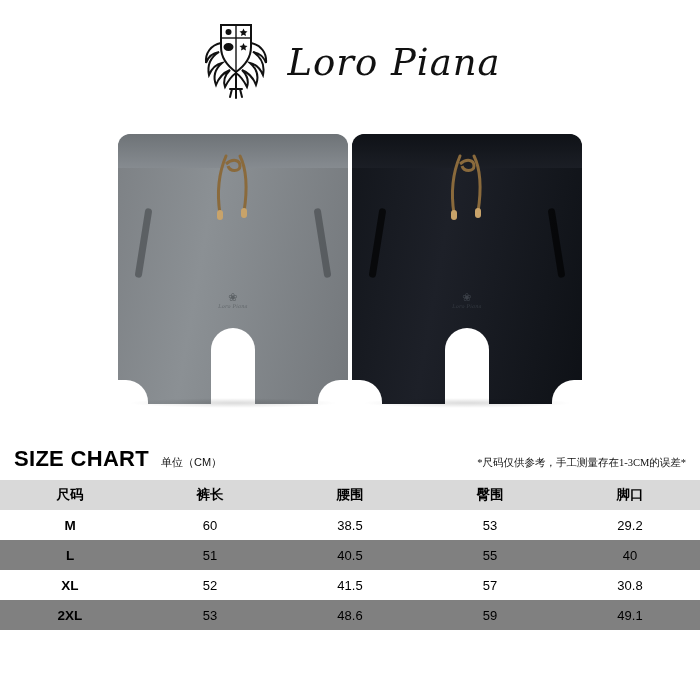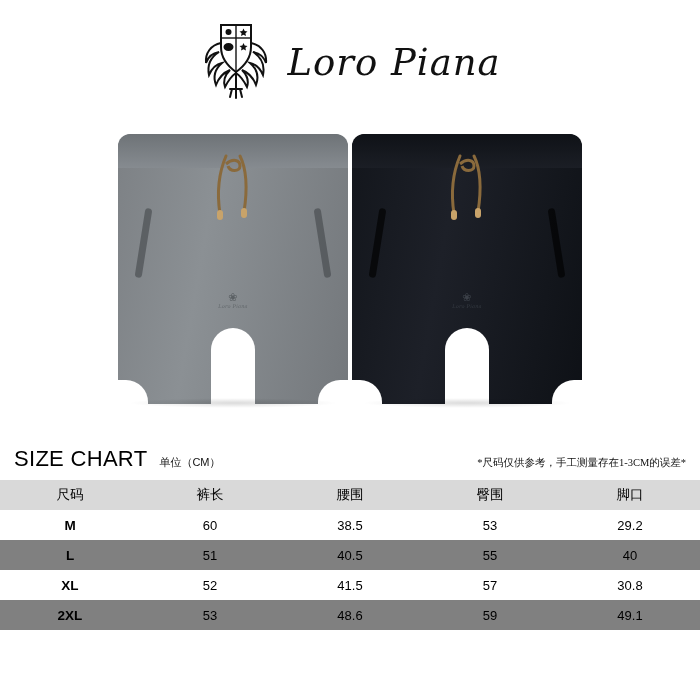--- a/index.html
+++ b/index.html
@@ -159,21 +159,21 @@
   }
 
   
   .chart-head {
     display: flex;
     align-items: baseline;
     padding: 6px 14px 8px 14px;
   }
   .chart-title {
     font-size: 22px;
-    font-weight: normal;
+    font-weight: bold;
     letter-spacing: .3px;
     color: #000;
   }
   .chart-unit {
     font-size: 11px;
     margin-left: 12px;
     color: #111;
   }
   .chart-note {
     margin-left: auto;
@@ -191,21 +191,21 @@
   }
   table.size-chart th,
   table.size-chart td {
     text-align: center;
     padding: 0;
     height: 30px;
     color: #000;
   }
   table.size-chart thead th {
     background: #d9d9d9;
-    font-weight: normal;
+    font-weight: bold;
     font-size: 13.5px;
   }
   table.size-chart tbody tr.odd  td { background: #ffffff; }
   table.size-chart tbody tr.even td { background: #808080; color: #000; }
   table.size-chart tbody td.size-col { font-weight: bold; font-size: 13.5px; }
 </style>
 </head>
 <body>
 
 <div class="brand">

